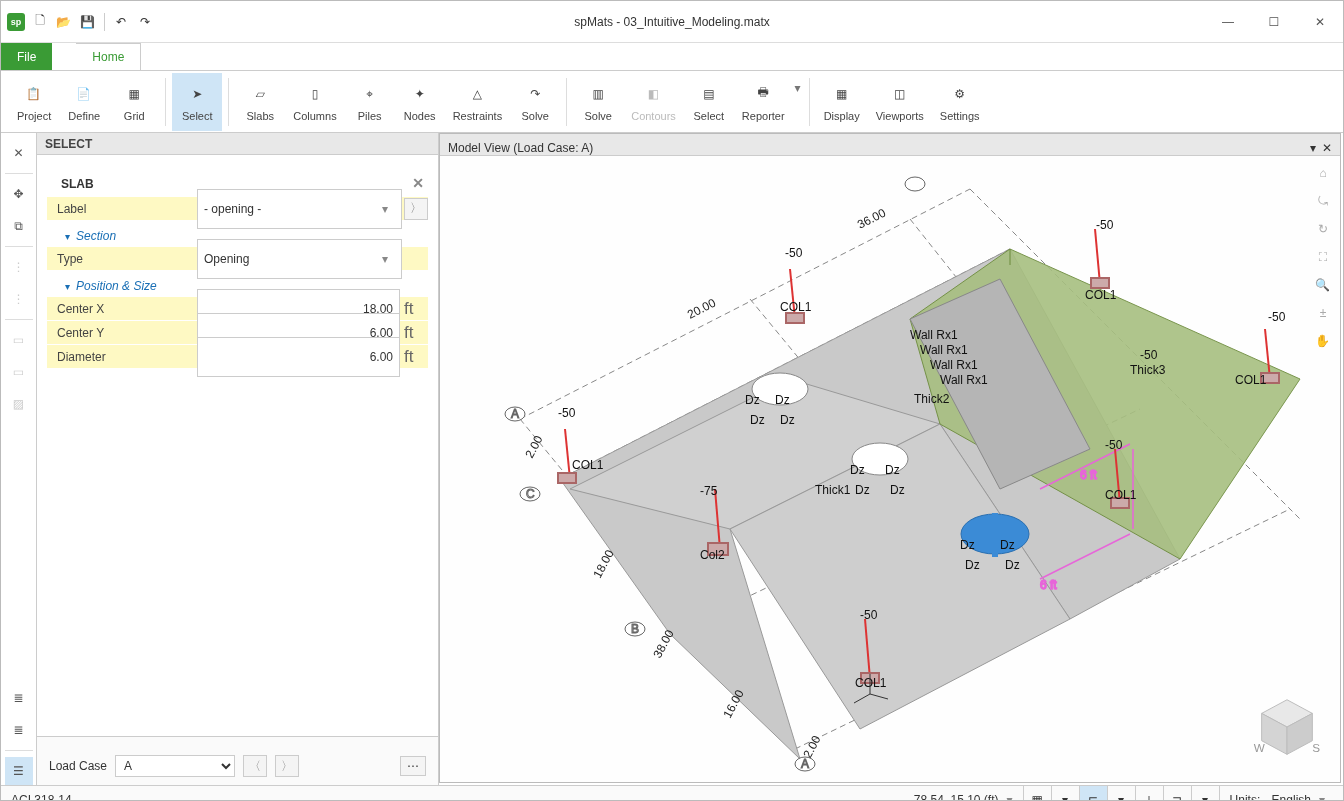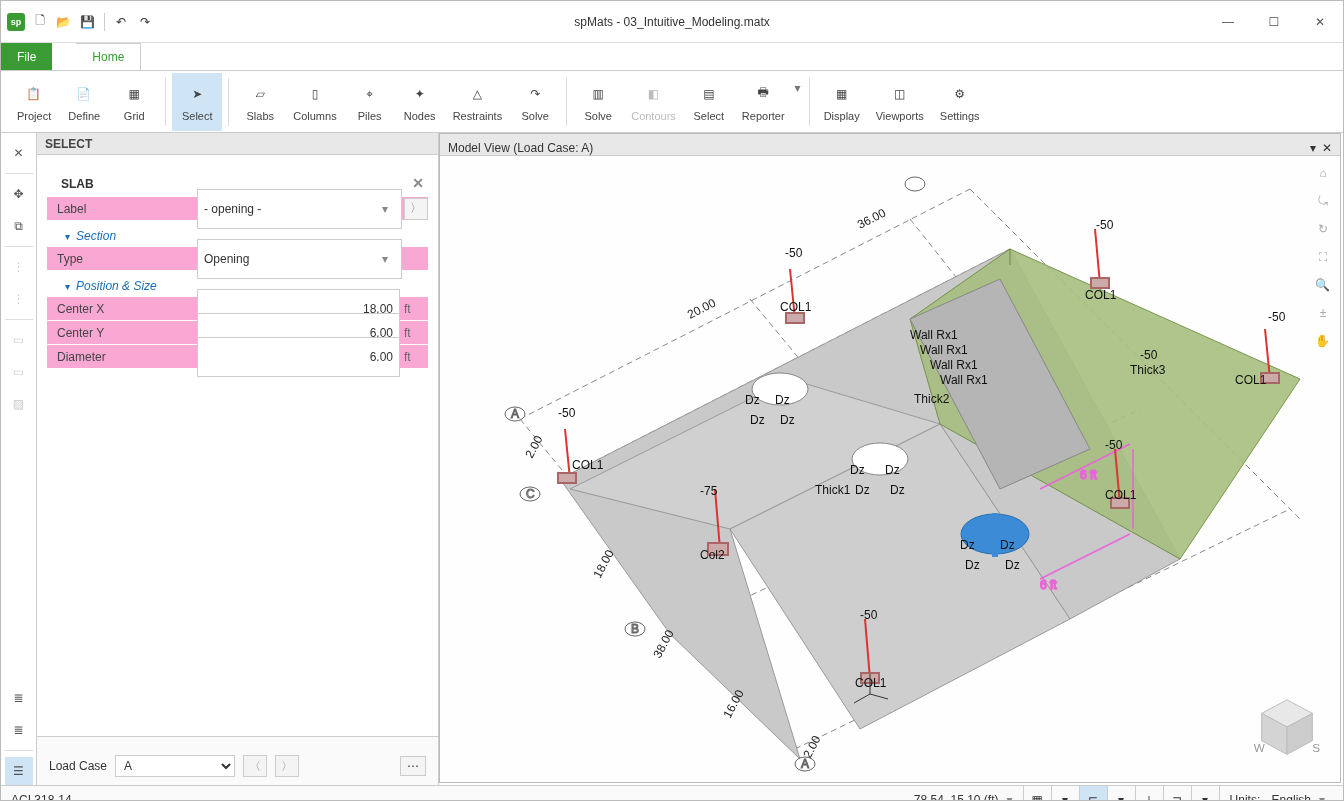--- a/index.html
+++ b/index.html
@@ -27,26 +27,26 @@
 .main{display:flex;height:652px}
 .tools-col{width:36px;border-right:1px solid #ccc;display:flex;flex-direction:column;align-items:center;padding-top:6px;gap:4px;background:#fff}
 .tools-col .tbtn{width:28px;height:28px;display:flex;align-items:center;justify-content:center;color:#555;cursor:pointer}
 .tools-col .tsep{width:28px;height:1px;background:#ddd;margin:2px 0}
 .tools-col .spacer{flex:1}
 .left-panel{width:402px;border-right:1px solid #ccc;display:flex;flex-direction:column;background:#fafafa}
 .left-panel .phdr{height:22px;background:#e8e8e8;border-bottom:1px solid #ccc;display:flex;align-items:center;padding:0 8px;font-weight:600;color:#444}
 .left-panel .pbody{flex:1;overflow:auto;padding:8px 10px;background:#fff}
 .slab-hdr{color:#1a6fb5;font-weight:600;margin:12px 0 6px 14px;font-size:12px;display:flex;align-items:flex-end}
 .slab-hdr .xbtn{margin-left:auto;color:#888;font-size:14px;cursor:pointer;padding:0 4px}
-.prop-row{display:flex;align-items:center;height:24px;background:#f9a8d4;border-bottom:1px solid #fff}
+.prop-row{display:flex;align-items:center;height:24px;background:#fef9c3;border-bottom:1px solid #fff}
 .prop-row .plabel{width:150px;padding-left:10px;color:#444}
 .prop-row .pval{flex:1;background:#fff;border:1px solid #ccc;height:40px;display:flex;align-items:center;padding:0 6px;justify-content:flex-start}
 .prop-row .pval.ro{background:#eef0f1;border:1px solid #eef0f1;justify-content:flex-end;padding-right:8px;color:#888}
 .prop-row .pval.num{justify-content:flex-end}
-.prop-row .punit{width:28px;padding-left:4px;color:#666;font-size:12px}
+.prop-row .punit{width:28px;padding-left:4px;color:#666;font-size:17px}
 .prop-row .pdrop{width:20px;text-align:center;color:#888}
 .prop-row .pnav{width:24px;height:22px;border:1px solid #ccc;background:#f4f4f4;display:flex;align-items:center;justify-content:center;color:#777;margin-left:2px}
 .sub-hdr{color:#1a6fb5;font-style:italic;margin:8px 0 4px 18px;cursor:pointer}
 .sub-hdr::before{content:"▾";color:#1a6fb5;margin-right:6px;font-style:normal;font-size:10px}
 .left-panel .dopt{border-top:1px solid #ccc;padding:8px 12px}
 .left-panel .dopt-hdr{color:#1a6fb5;font-weight:600;cursor:pointer}
 .left-panel .dopt-hdr::before{content:"▾";margin-right:6px;font-size:10px}
 .left-panel .dopt-row{display:flex;align-items:center;margin-top:10px;gap:8px}
 .left-panel .dopt-row select{width:120px;height:22px;border:1px solid #ccc;background:#fff;padding:0 4px}
 .left-panel .dopt-row .nav{width:24px;height:22px;border:1px solid #ccc;background:#f4f4f4;display:flex;align-items:center;justify-content:center;color:#888}

